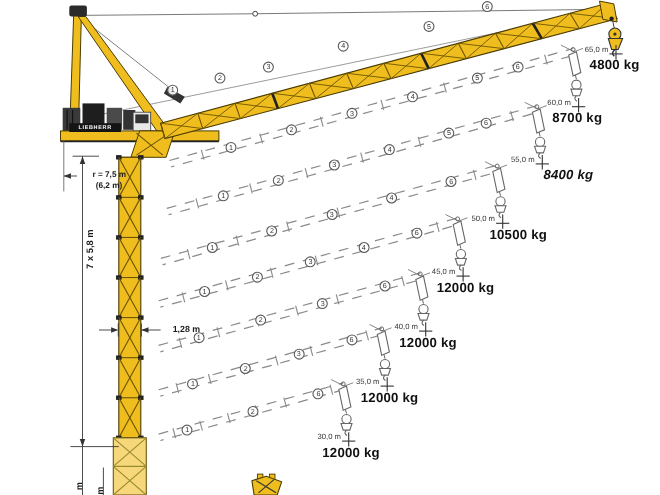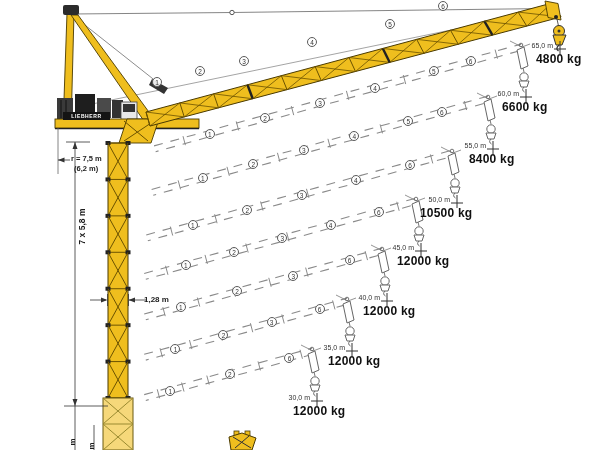--- a/index.html
+++ b/index.html
@@ -8,21 +8,21 @@
   #stage svg{position:absolute;left:0;top:0;}
   #labels{position:absolute;left:0;top:0;width:600px;height:450px;z-index:5;}
   .radius-label{position:absolute;font-size:7px;color:#333;width:44px;text-align:right;
     line-height:8px;white-space:nowrap;}
   .capacity-label{position:absolute;font-size:12px;font-weight:bold;color:#101010;
     line-height:12px;white-space:nowrap;letter-spacing:0.2px;}
   .section-circle{position:absolute;width:10px;height:10px;border:1px solid #5a5a5a;
     border-radius:50%;background:rgba(255,255,255,0.9);font-size:6.5px;line-height:10px;
     text-align:center;color:#333;box-sizing:border-box;}
   .dim-label{position:absolute;font-size:7.5px;font-weight:bold;color:#1c1c1c;
-    line-height:9px;white-space:nowrap;}
+    line-height:9px;white-space:nowrap;margin-left:13px;}
   .dim-label-rot{position:absolute;font-size:8.5px;font-weight:bold;color:#1c1c1c;
     white-space:nowrap;transform:rotate(-90deg);transform-origin:center center;
     width:56px;text-align:center;line-height:9px;}
   .cut-m{position:absolute;font-size:8px;font-weight:bold;color:#1c1c1c;
     transform:rotate(-90deg);line-height:8px;}
   #brand-band{position:absolute;left:63px;top:112px;width:47px;height:8px;background:#141414;
     color:#fff;font-size:5px;font-weight:bold;letter-spacing:0.6px;text-align:center;
     line-height:8px;z-index:4;}
 </style>
 </head>
@@ -345,37 +345,37 @@
   <div id="labels">
     <div class="dim-label" style="left:71px;top:154px">r = 7,5 m</div>
     <div class="dim-label" style="left:74px;top:164px">(6,2 m)</div>
     <div class="dim-label-rot" style="left:54px;top:222px">7 x 5,8 m</div>
     <div class="dim-label" style="left:144px;top:295px;font-size:8px">1,28 m</div>
     <div class="cut-m" style="left:69px;top:438px">m</div>
     <div class="cut-m" style="left:88px;top:442px">m</div>
   <div class="radius-label" style="left: 509px; top: 42px;">65,0 m</div>
       <div class="capacity-label" style="left: 536px; top: 53px;">4800 kg</div>
       <div class="radius-label" style="left: 475px; top: 90px;">60,0 m</div>
-      <div class="capacity-label" style="left: 502px; top: 101px;">6600 kg</div>
+      <div class="capacity-label" style="left: 502px; top: 101px;">8700 kg</div>
       <div class="section-circle" style="left: 204.906px; top: 128.533px;">1</div>
       <div class="section-circle" style="left: 259.981px; top: 113.262px;">2</div>
       <div class="section-circle" style="left: 315.057px; top: 97.9918px;">3</div>
       <div class="section-circle" style="left: 370.132px; top: 82.7213px;">4</div>
       <div class="section-circle" style="left: 428.879px; top: 66.4328px;">5</div>
       <div class="section-circle" style="left: 465.596px; top: 56.2524px;">6</div>
       <div class="radius-label" style="left: 442px; top: 142px;">55,0 m</div>
-      <div class="capacity-label" style="left: 469px; top: 153px;">8400 kg</div>
+      <div class="capacity-label" style="left: 494px; top: 153px; font-style: italic;">8400 kg</div>
       <div class="section-circle" style="left: 197.914px; top: 173.322px;">1</div>
       <div class="section-circle" style="left: 248.399px; top: 159.324px;">2</div>
       <div class="section-circle" style="left: 298.885px; top: 145.326px;">3</div>
       <div class="section-circle" style="left: 349.371px; top: 131.328px;">4</div>
       <div class="section-circle" style="left: 403.223px; top: 116.397px;">5</div>
       <div class="section-circle" style="left: 436.88px; top: 107.065px;">6</div>
       <div class="radius-label" style="left: 406px; top: 196px;">50,0 m</div>
-      <div class="capacity-label" style="left: 420px; top: 207px;">10500 kg</div>
+      <div class="capacity-label" style="left: 445px; top: 207px;">10500 kg</div>
       <div class="section-circle" style="left: 187.921px; top: 220.111px;">1</div>
       <div class="section-circle" style="left: 242.232px; top: 205.052px;">2</div>
       <div class="section-circle" style="left: 296.542px; top: 189.994px;">3</div>
       <div class="section-circle" style="left: 350.853px; top: 174.935px;">4</div>
       <div class="section-circle" style="left: 405.164px; top: 159.877px;">6</div>
       <div class="radius-label" style="left: 370px; top: 244px;">45,0 m</div>
       <div class="capacity-label" style="left: 397px; top: 255px;">12000 kg</div>
       <div class="section-circle" style="left: 180.8px; top: 260.042px;">1</div>
       <div class="section-circle" style="left: 229.08px; top: 246.669px;">2</div>
       <div class="section-circle" style="left: 277.36px; top: 233.295px;">3</div>

